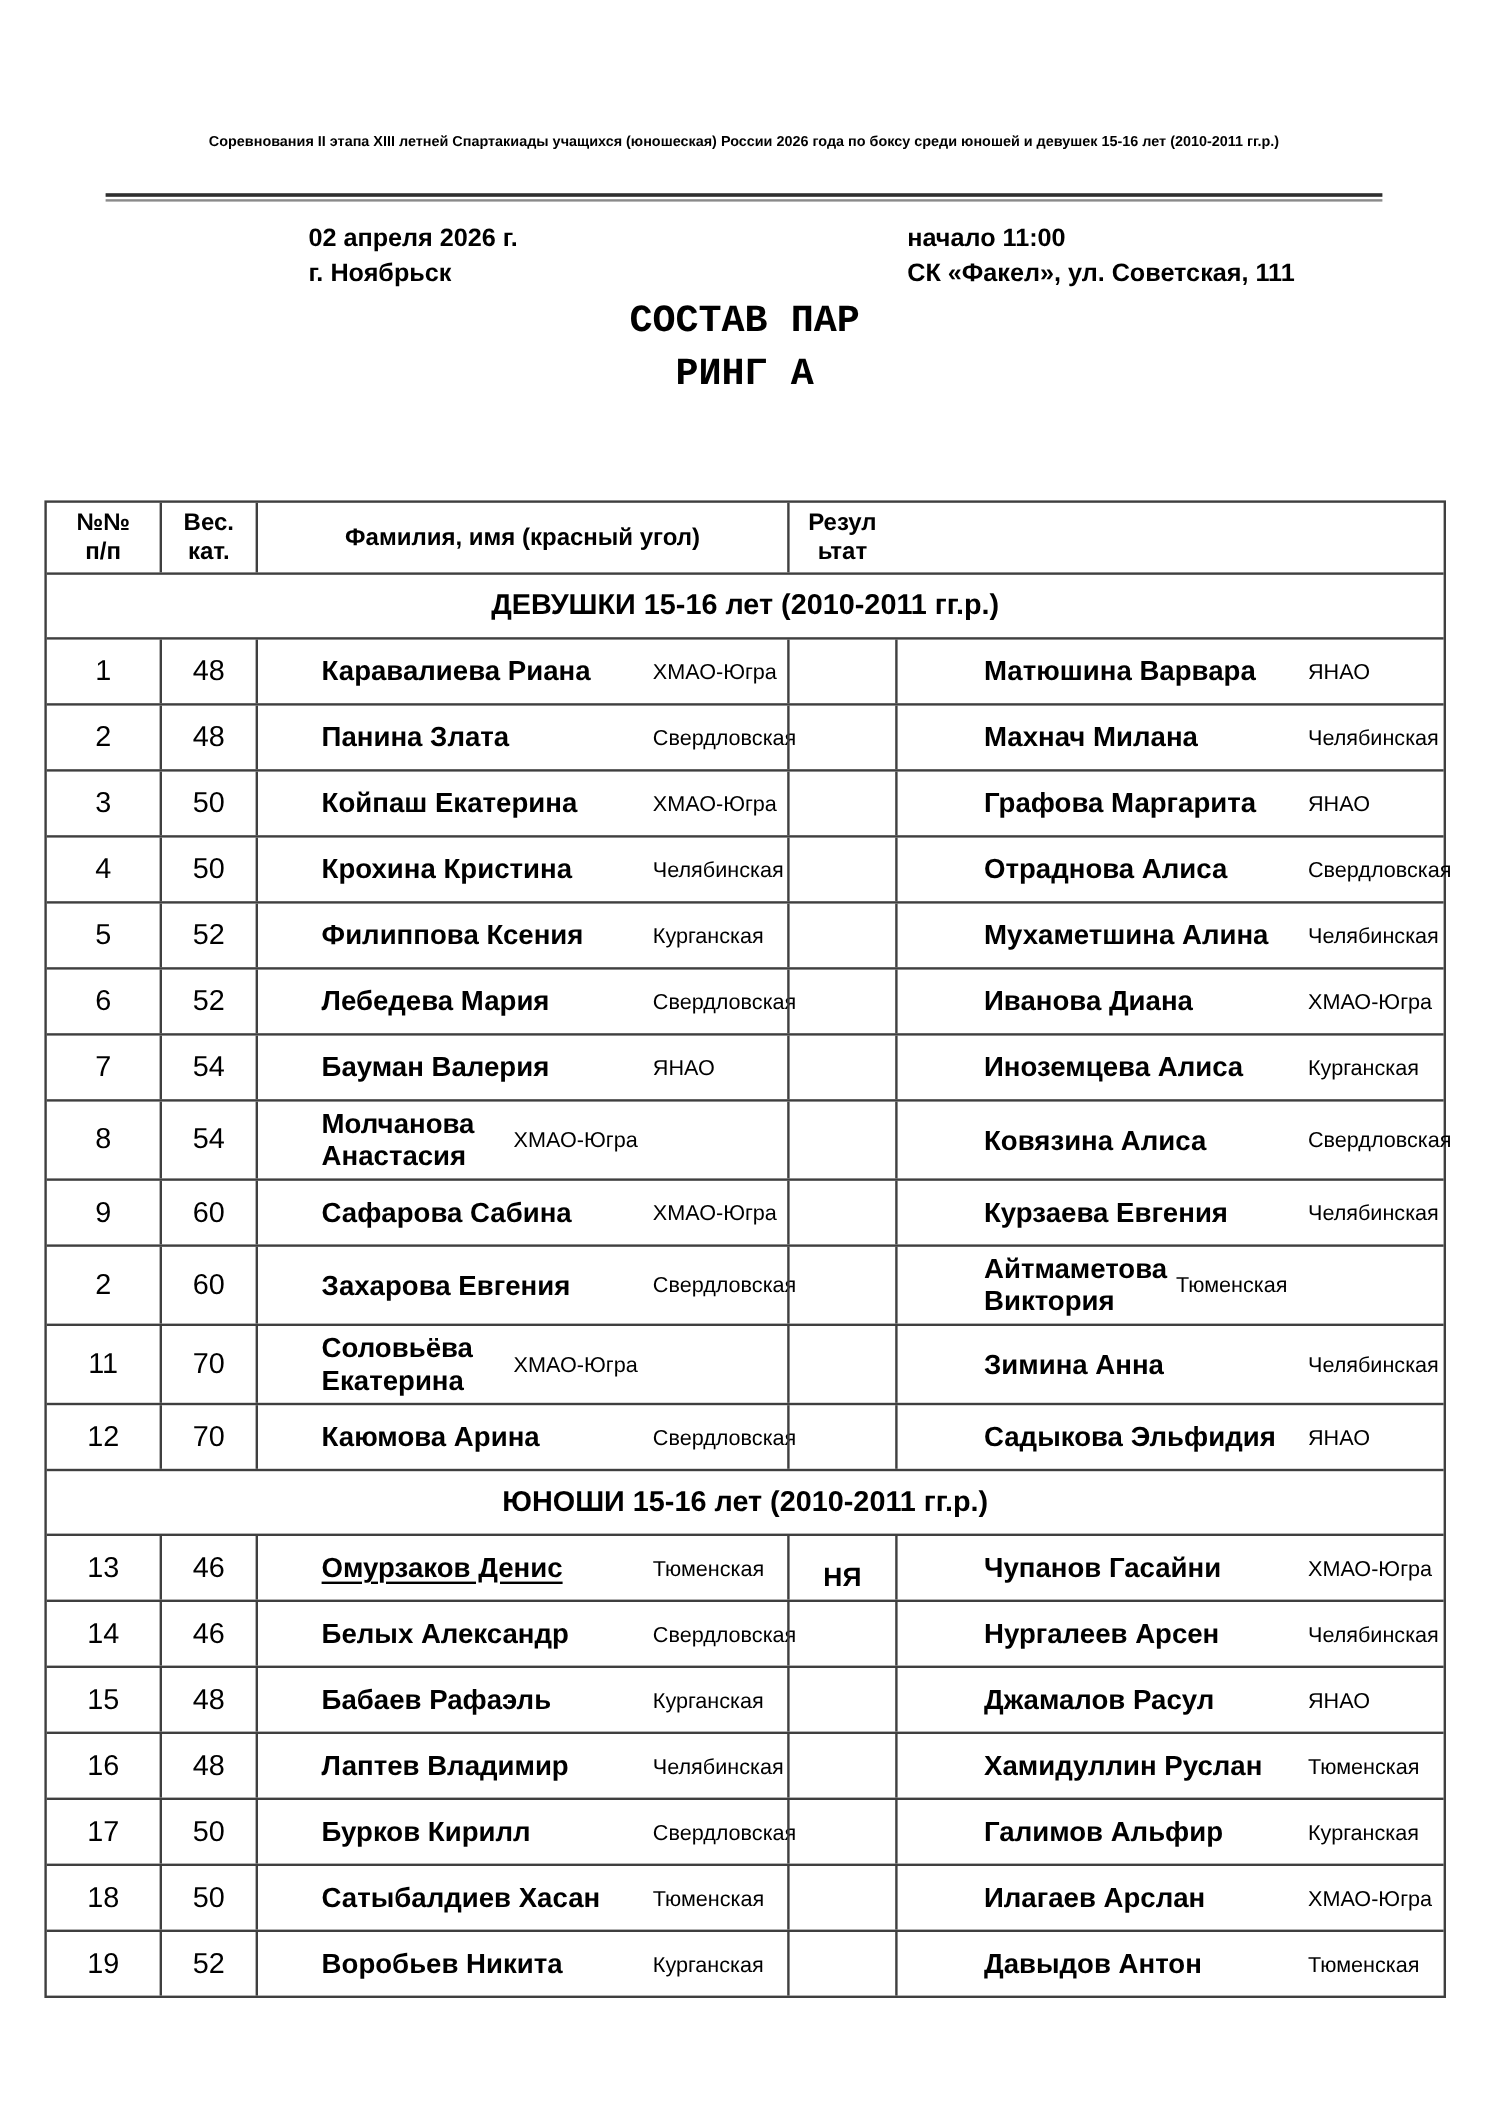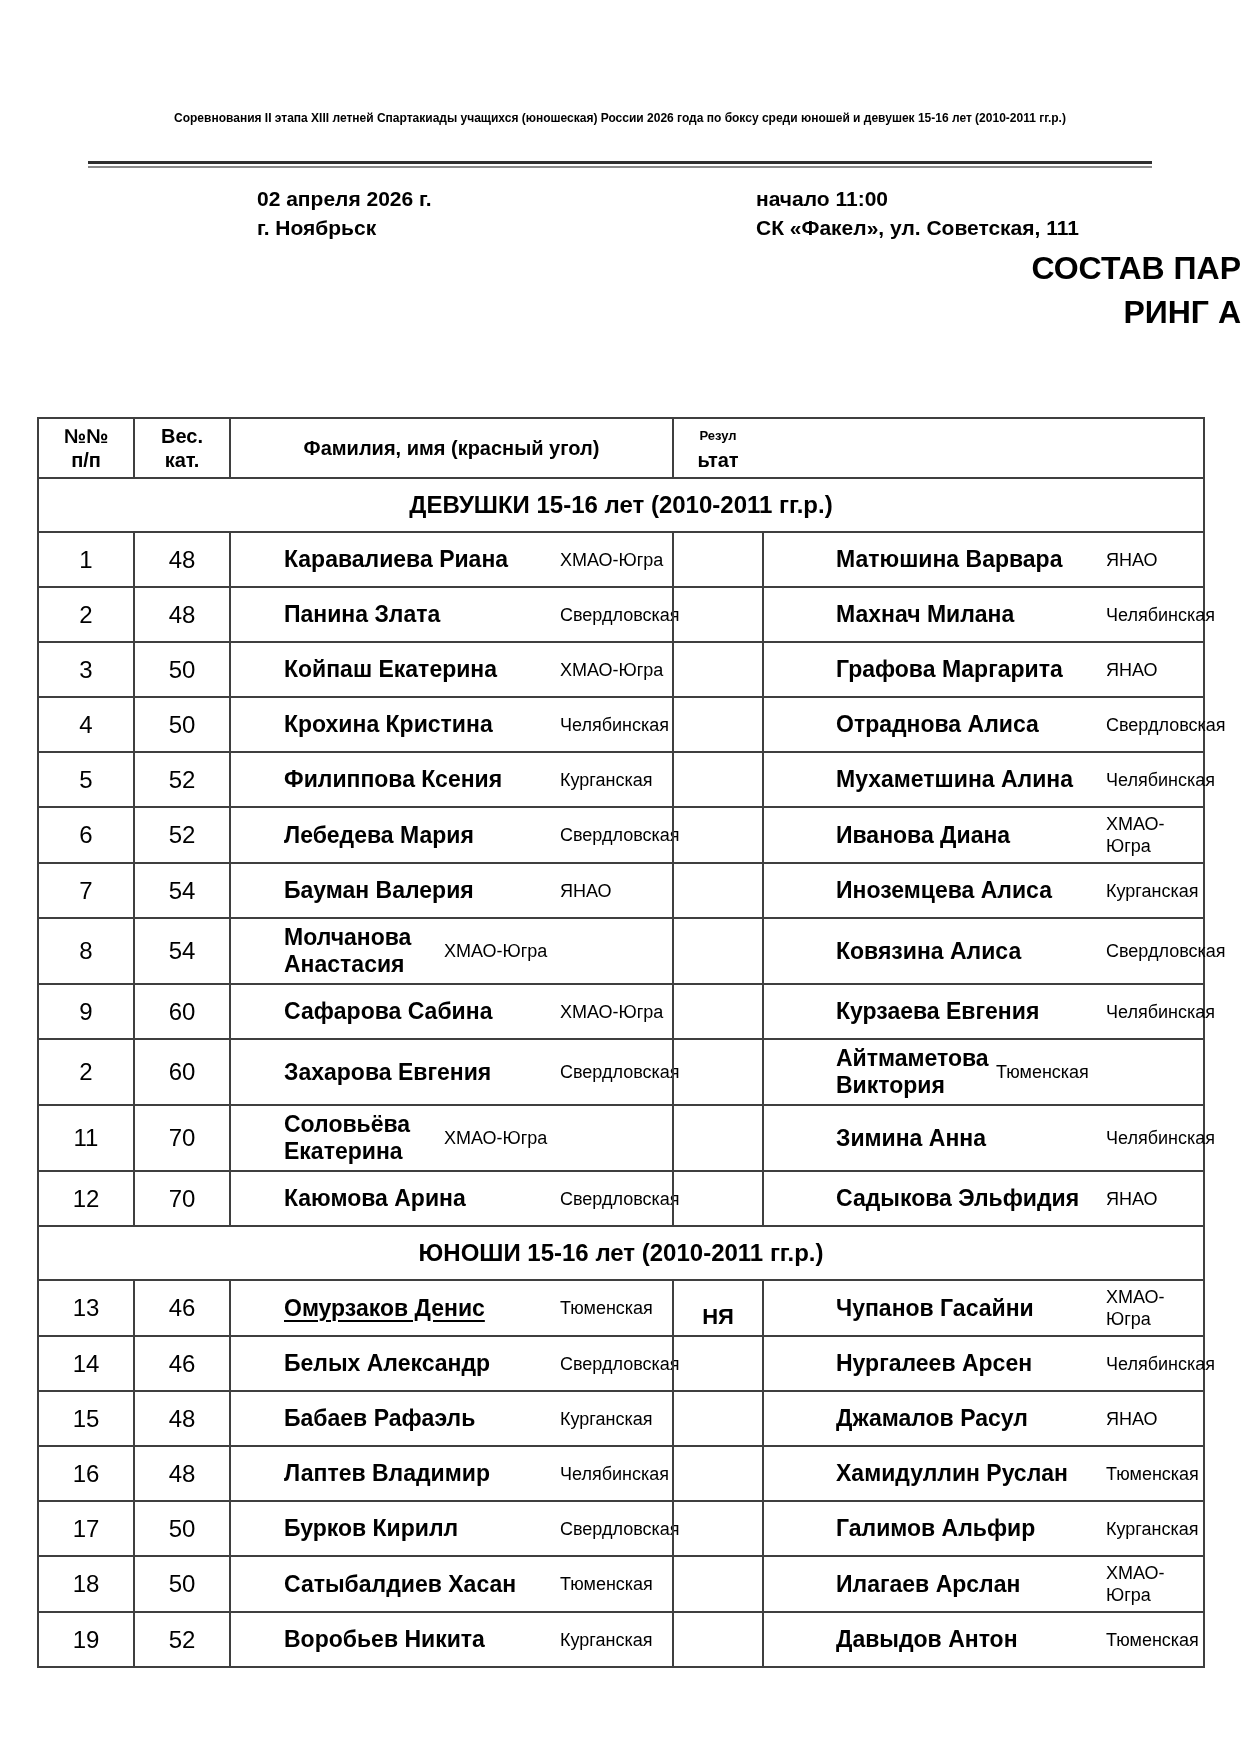--- a/index.html
+++ b/index.html
@@ -23,39 +23,39 @@
     position:absolute;left:88px;top:161px;width:1064px;height:0;
     border-top:3px solid #2f2f2f;
     padding-top:2px;
     border-bottom:2px solid #8a8a8a;
   }
   .info-block{position:absolute;top:184px;left:0;width:100%;font-weight:bold;font-size:21px;line-height:29px;}
   .info-left{position:absolute;left:222px;top:0;margin-left:35px;}
   .info-right{position:absolute;left:756px;top:0;}
   .doc-title{
     position:absolute;top:246px;left:0;width:100%;
-    text-align:right;font-weight:bold;font-size:32px;line-height:44px;
+    text-align:center;font-weight:bold;font-size:32px;line-height:44px;font-family:Liberation Mono, monospace;
   }
   
   .tbl{
     position:absolute;left:37px;top:417px;width:1168px;
     border:2px solid var(--bc);
     background:#fff;
   }
   .tbl > *:not(:first-child){border-top:2px solid var(--bc);}
   .tr{display:flex;min-height:55px;}
   .tr.hdr{min-height:58px;}
   .td{
     border-left:2px solid var(--bc);
     display:flex;align-items:center;justify-content:center;
     padding:5px 0;
   }
   .td:first-child{border-left:none;}
   .c-no{width:94px;flex:none;font-size:24px;}
-  .c-wt{width:96px;flex:none;font-size:24px;}
+  .c-wt{width:80px;flex:none;font-size:24px;}
   .c-red{width:443px;flex:none;justify-content:flex-start;padding-left:9px;}
   .c-res{width:90px;flex:none;align-items:flex-end;padding-top:7px;font-weight:bold;font-size:22px;}
   .c-blue{flex:1;justify-content:flex-start;padding-left:28px;}
   .hdr .td{flex-direction:column;justify-content:center;align-items:center;
     font-weight:bold;font-size:20px;line-height:24px;padding:4px 2px;text-align:center;}
   .hdr .c-red,.hdr .c-blue{padding-left:2px;}
   .nm{
     flex:none;width:276px;
     font-weight:bold;font-size:23px;line-height:27px;
     white-space:nowrap;overflow:visible;margin-left:44px;
@@ -98,21 +98,21 @@
       <div>п/п</div>
     </div>
     <div class="td c-wt">
       <div>Вес.</div>
       <div>кат.</div>
     </div>
     <div class="td c-red">
       <div>Фамилия, имя (красный угол)</div>
     </div>
     <div class="td c-res" style="align-items:center;padding-top:4px;">
-      <div style="font-size:13px;line-height:24px;">Резул</div>
+      <div style="font-size:20px;line-height:24px;">Резул</div>
       <div style="font-size:20px;line-height:24px;">ьтат</div>
     </div>
   </div>
 
 <div class="band">
     <span>ДЕВУШКИ 15-16 лет (2010-2011 гг.р.)</span>
   </div>
     <div class="tr">
     <div class="td c-no">1</div>
     <div class="td c-wt">48</div>

